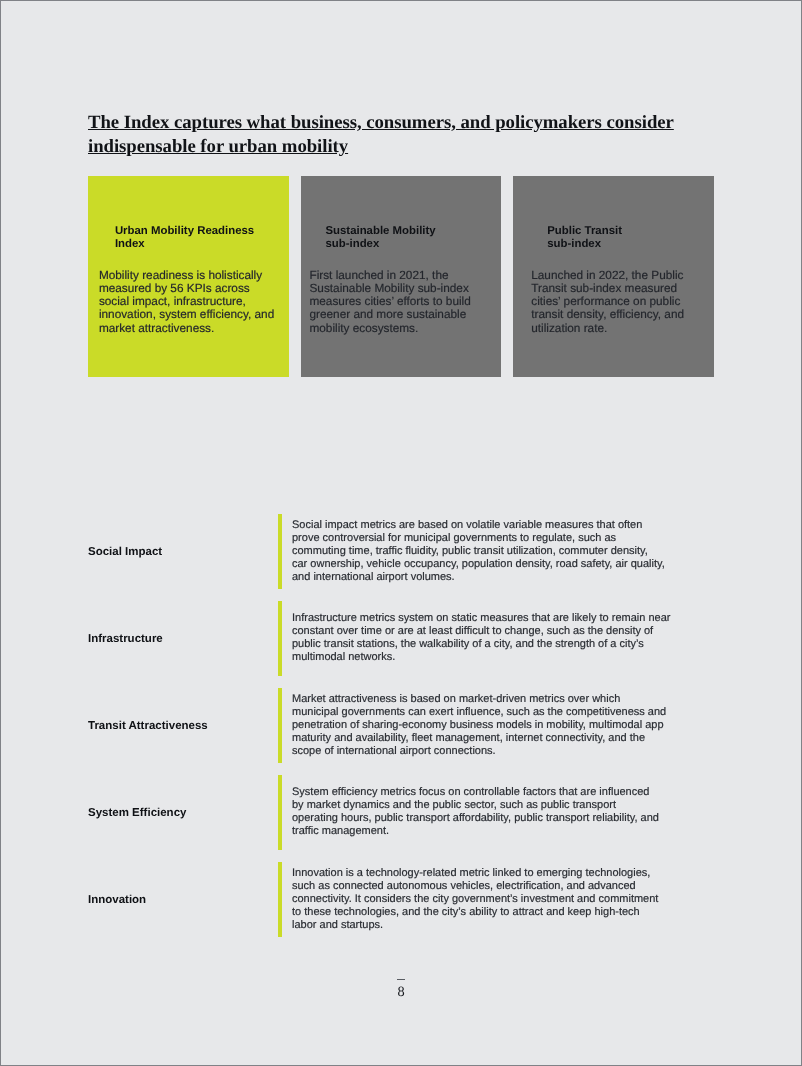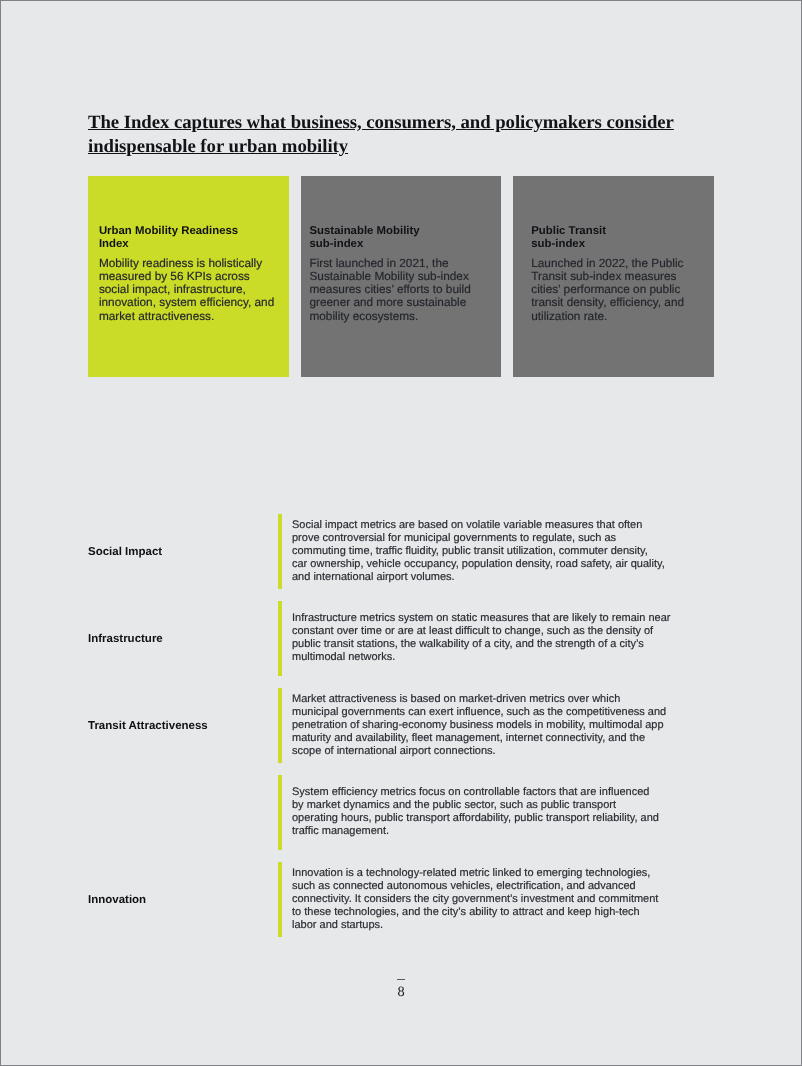--- a/index.html
+++ b/index.html
@@ -17,22 +17,22 @@
 
   .cards{position:absolute;left:87px;top:174.7px;width:626px;height:201px;
         display:flex;justify-content:space-between;}
   .card{width:200.67px;height:201px;box-sizing:border-box;position:relative;}
   .card.lime{background:#cadb28;}
   .card.grey{background:#737373;}
   .card-inner{position:absolute;left:10.9px;top:49.7px;width:180px;}
   .card:nth-child(2) .card-inner{left:8.8px;}
   .card:nth-child(3) .card-inner{left:17.9px;}
   .card-title{font-size:11.4px;font-weight:700;line-height:12.6px;color:#0f1115;
-        white-space:pre-line;}
-  .card-body{margin-top:6px;font-size:11.8px;line-height:13.3px;color:#23262c;white-space:pre-line;
+        white-space:pre-line;margin-left:16px;}
+  .card-body{margin-top:18px;font-size:11.8px;line-height:13.3px;color:#23262c;white-space:pre-line;
         -webkit-text-stroke:0.18px #23262c;}
 
   .dims{position:absolute;left:87px;top:506.5px;width:626px;}
   .dim{position:relative;height:87px;}
   .dim-label{position:absolute;left:0;top:0.5px;height:87px;width:185px;
         display:flex;align-items:center;font-size:11.5px;font-weight:700;color:#0f1115;}
   .dim-bar{position:absolute;left:190px;top:6px;width:4.2px;height:75px;background:#cadb28;}
   .dim-text{position:absolute;left:204px;top:0;height:87px;width:410px;
         display:flex;align-items:center;font-size:11px;line-height:13px;color:#2a2d33;
         -webkit-text-stroke:0.18px #2a2d33;
@@ -73,21 +73,21 @@
 measures cities’ efforts to build
 greener and more sustainable
 mobility ecosystems.</div>
         </div>
       </div>
       <div class="card grey">
         <div class="card-inner">
           <div class="card-title">Public Transit
 sub-index</div>
           <div class="card-body">Launched in 2022, the Public
-Transit sub-index measures
+Transit sub-index measured
 cities’ performance on public
 transit density, efficiency, and
 utilization rate.</div>
         </div>
       </div>
     </div>
 
 
   <div class="dims">
       <div class="dim">
@@ -110,20 +110,21 @@
       <div class="dim">
         <div class="dim-label">Transit Attractiveness</div>
         <div class="dim-bar"></div>
         <div class="dim-text">Market attractiveness is based on market-driven metrics over which
 municipal governments can exert influence, such as the competitiveness and
 penetration of sharing-economy business models in mobility, multimodal app
 maturity and availability, fleet management, internet connectivity, and the
 scope of international airport connections.</div>
       </div>
       <div class="dim">
+        <div class="dim-label">System Efficiency</div>
         <div class="dim-bar"></div>
         <div class="dim-text">System efficiency metrics focus on controllable factors that are influenced
 by market dynamics and the public sector, such as public transport
 operating hours, public transport affordability, public transport reliability, and
 traffic management.</div>
       </div>
       <div class="dim">
         <div class="dim-label">Innovation</div>
         <div class="dim-bar"></div>
         <div class="dim-text">Innovation is a technology-related metric linked to emerging technologies,

